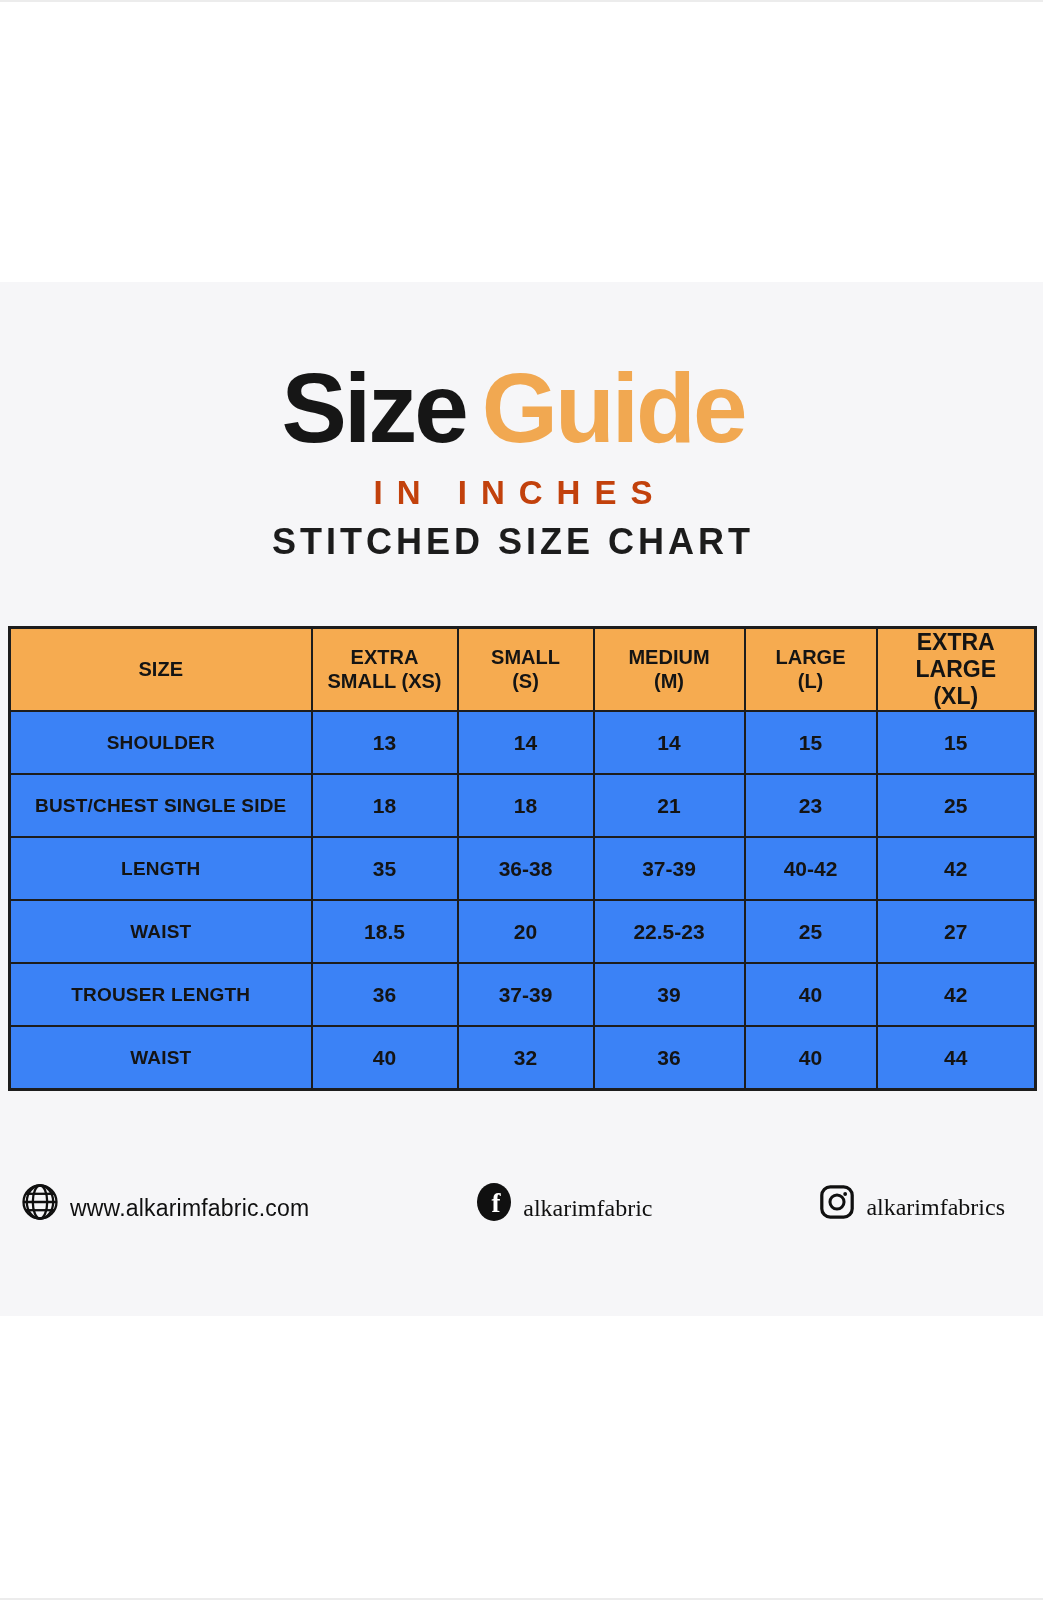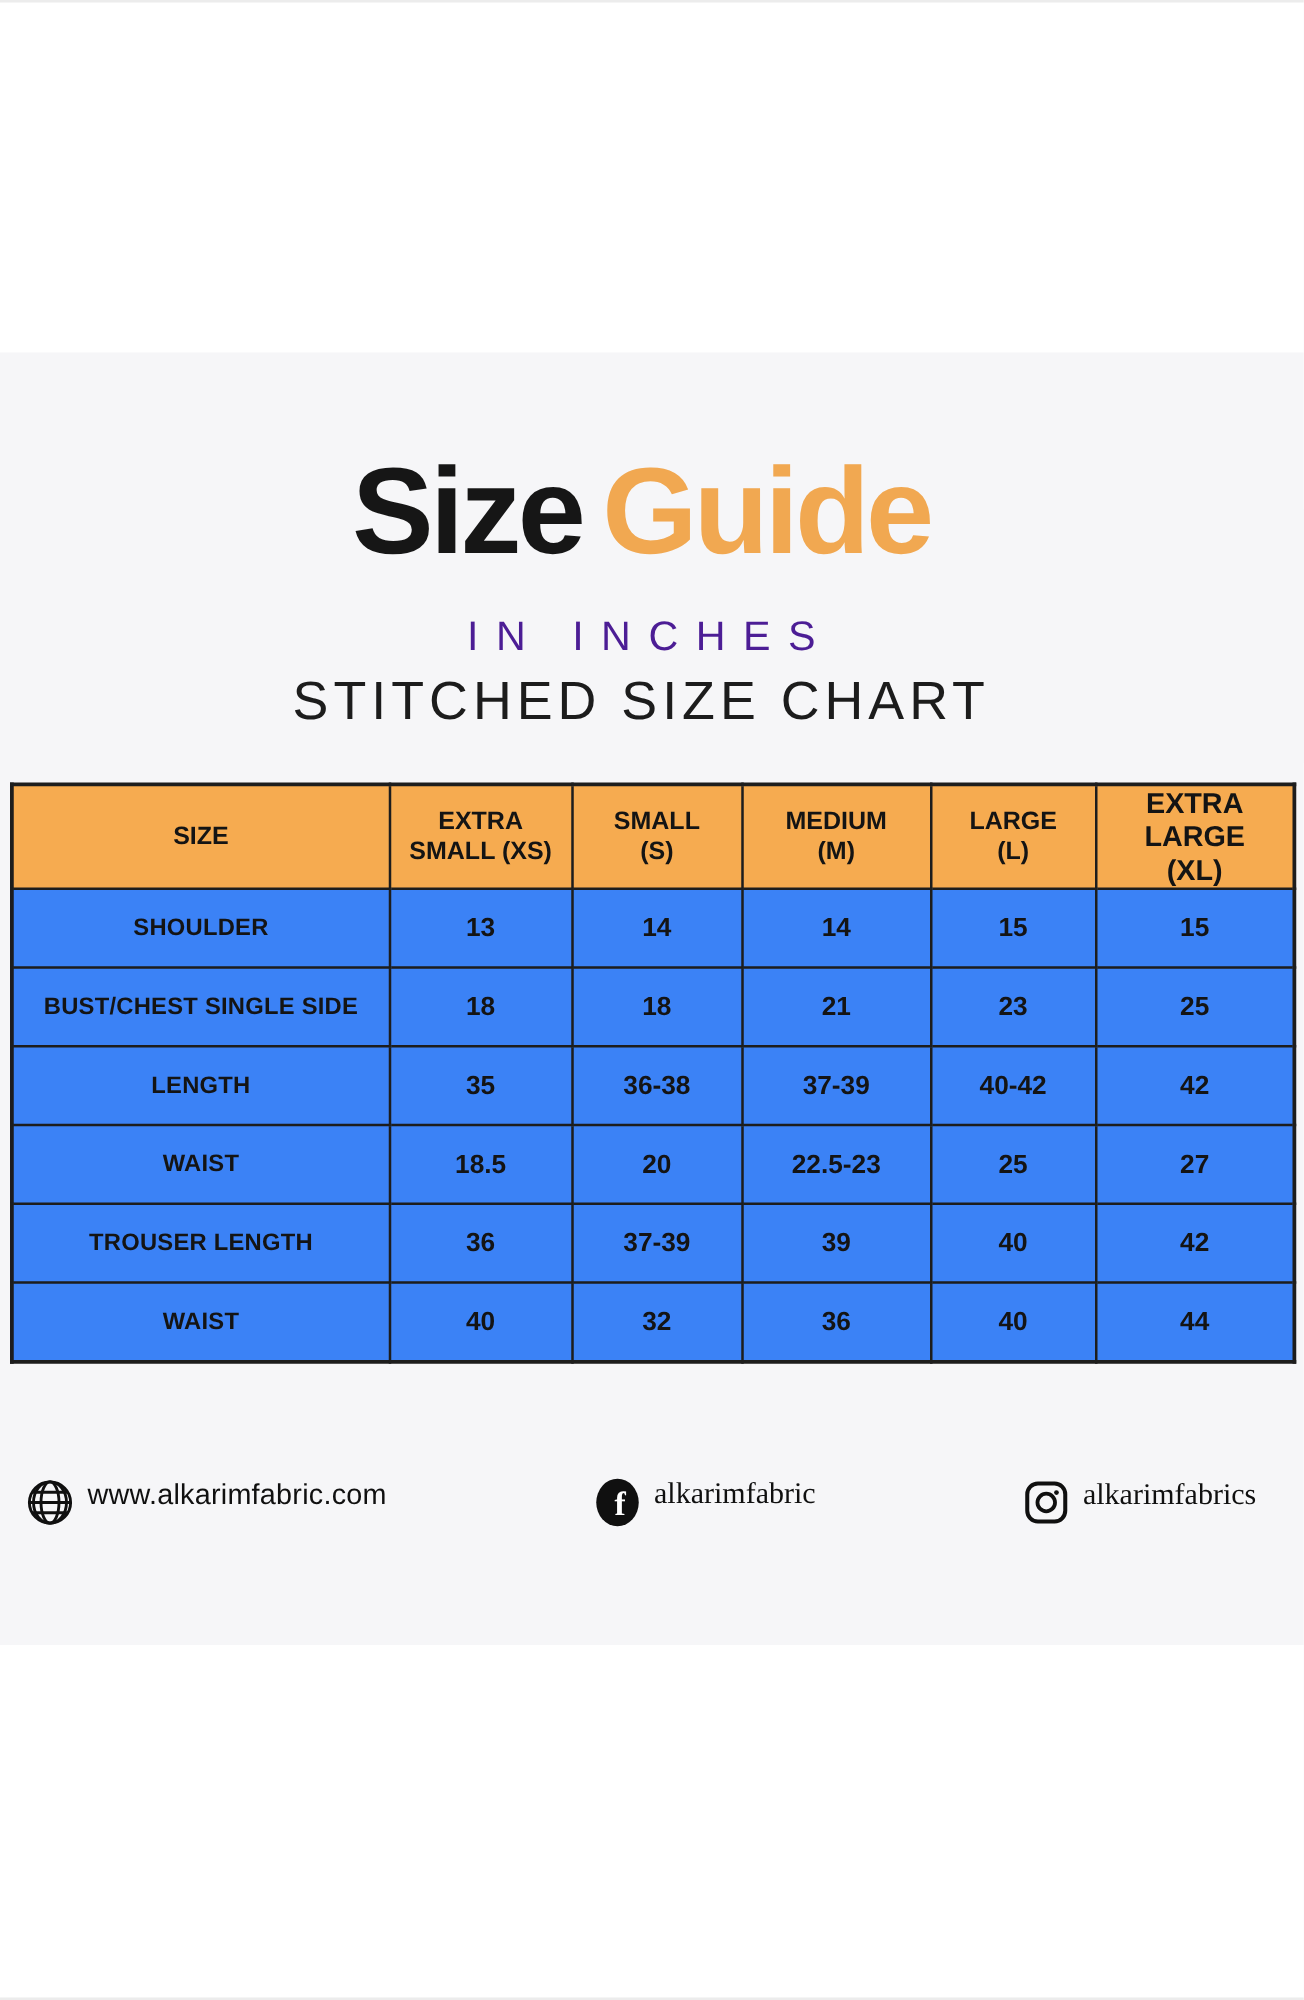--- a/index.html
+++ b/index.html
@@ -25,27 +25,27 @@
     position: absolute; top: 358px; left: 0; width: 1026px;
     text-align: center;
   }
   .main-title {
     font-size: 98px; font-weight: 800; letter-spacing: -3px;
     line-height: 1.04; color: #161616;
   }
   .main-title .t-black { margin-right: 16px; }
   .main-title .t-orange { color: #f1a851; }
   .subtitle-1 {
-    margin-top: 30px;
-    font-size: 33px; font-weight: 400; letter-spacing: 14px;
-    color: #4c1d95; text-indent: 14px;
+    margin-top: 14px;
+    font-size: 33px; font-weight: 700; letter-spacing: 14px;
+    color: #c2410c; text-indent: 14px;
   }
   .subtitle-2 {
     margin-top: 9px;
-    font-size: 43px; font-weight: 400; letter-spacing: 4px;
+    font-size: 36px; font-weight: 700; letter-spacing: 4px;
     color: #1c1c1c;
   }
 
   table.size-table {
     position: absolute; top: 626px; left: 8px;
     width: 1026px;
     border-collapse: collapse;
     table-layout: fixed;
     border: 3px solid #1d1d1d;
   }
@@ -69,21 +69,21 @@
   }
   .size-table tbody td.row-label { font-size: 19px; letter-spacing: 0.2px; }
 
   .footer {
     position: absolute; top: 1170px; left: 0;
     width: 1043px; height: 64px;
     box-sizing: border-box;
     padding: 0 38px 0 20px;
     display: flex; align-items: center; justify-content: space-between;
   }
-  .footer-item { display: flex; align-items: flex-start; gap: 10px; }
+  .footer-item { display: flex; align-items: flex-end; gap: 10px; }
   .footer-item svg { display: block; }
   .site-text { font-size: 23px; color: #101010; letter-spacing: 0.2px; }
   .handle-text {
     font-family: "Liberation Serif", serif;
     font-size: 24px; color: #101010;
   }
 </style>
 </head>
 <body>
 

